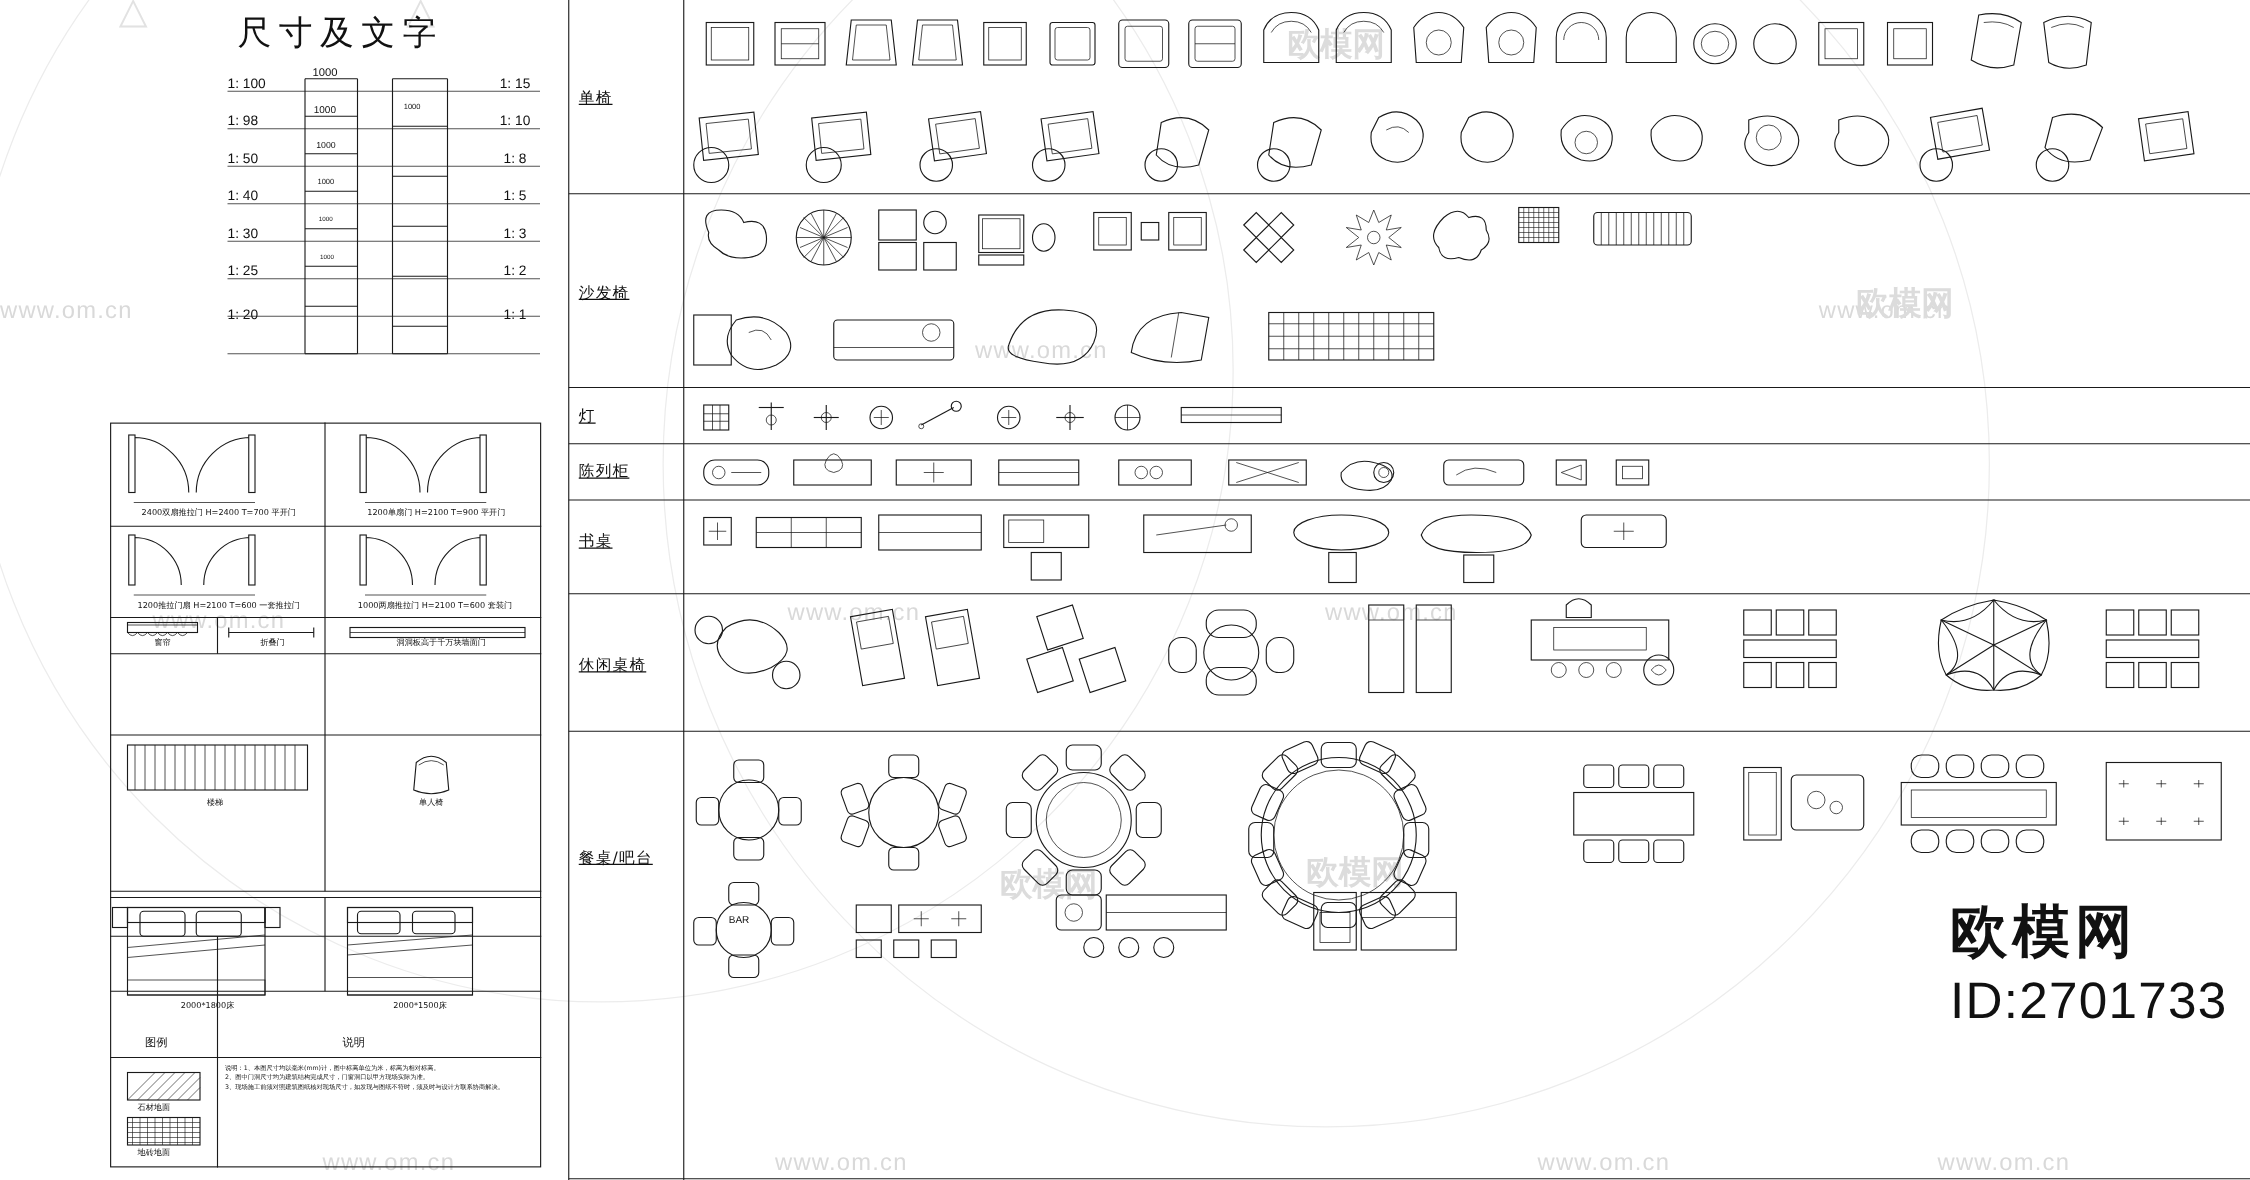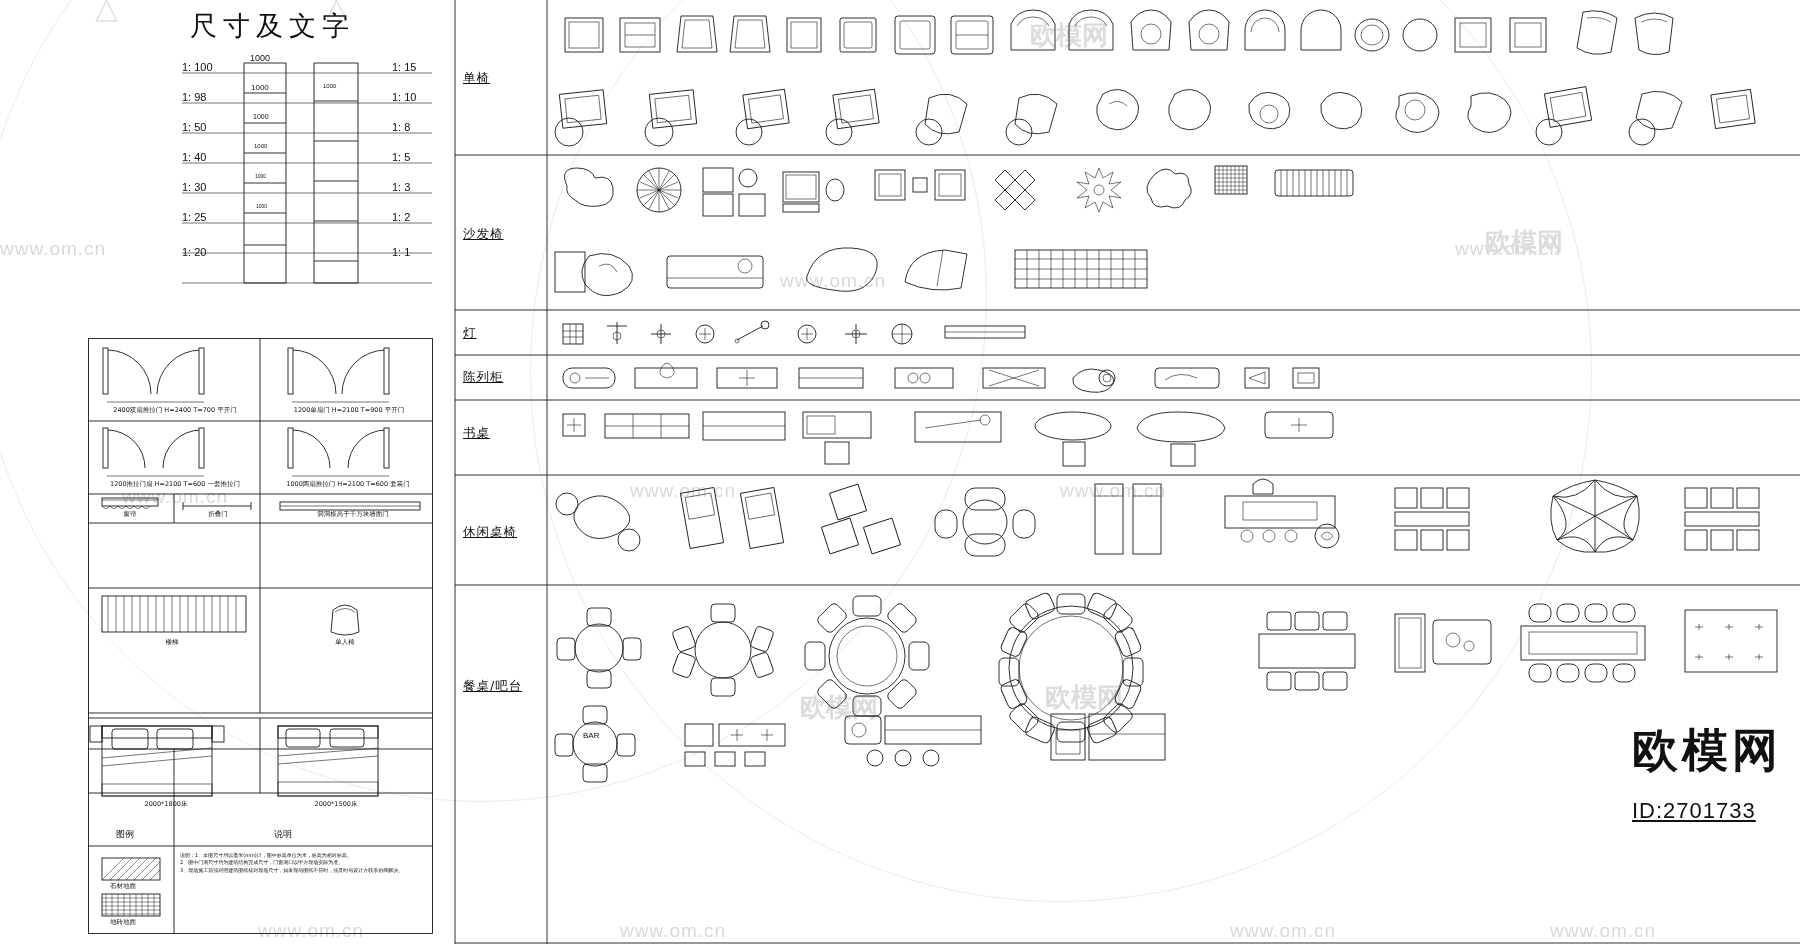--- a/index.html
+++ b/index.html
@@ -66,24 +66,23 @@
     color: #111;
     z-index: 40;
   }
   #logo-block .logo-text {
     font-size: 46px;
     font-weight: bold;
     letter-spacing: 4px;
     line-height: 1.1;
   }
   #logo-block .logo-id {
-    font-size: 22px;
+    font-size: 41px;
     letter-spacing: 1px;
-    margin-top: 22px;
-    text-decoration: underline;
+    margin-top: 6px;
   }
 
   
   #sheet-title {
     position: absolute;
     left: 190px;
     top: 8px;
     font-size: 27px;
     letter-spacing: 6px;
     color: #111;
@@ -110,21 +109,21 @@
     left: 0;
     top: 6px;
     width: 40px;
     text-align: left;
   }
   .scale-row .right {
     position: absolute;
     right: 0;
     top: 6px;
     width: 40px;
-    text-align: left;
+    text-align: center;
   }
   .dim-txt {
     position: absolute;
     font-size: 7px;
     color: #111;
     white-space: nowrap;
   }
 
   
   #sym-grid {

